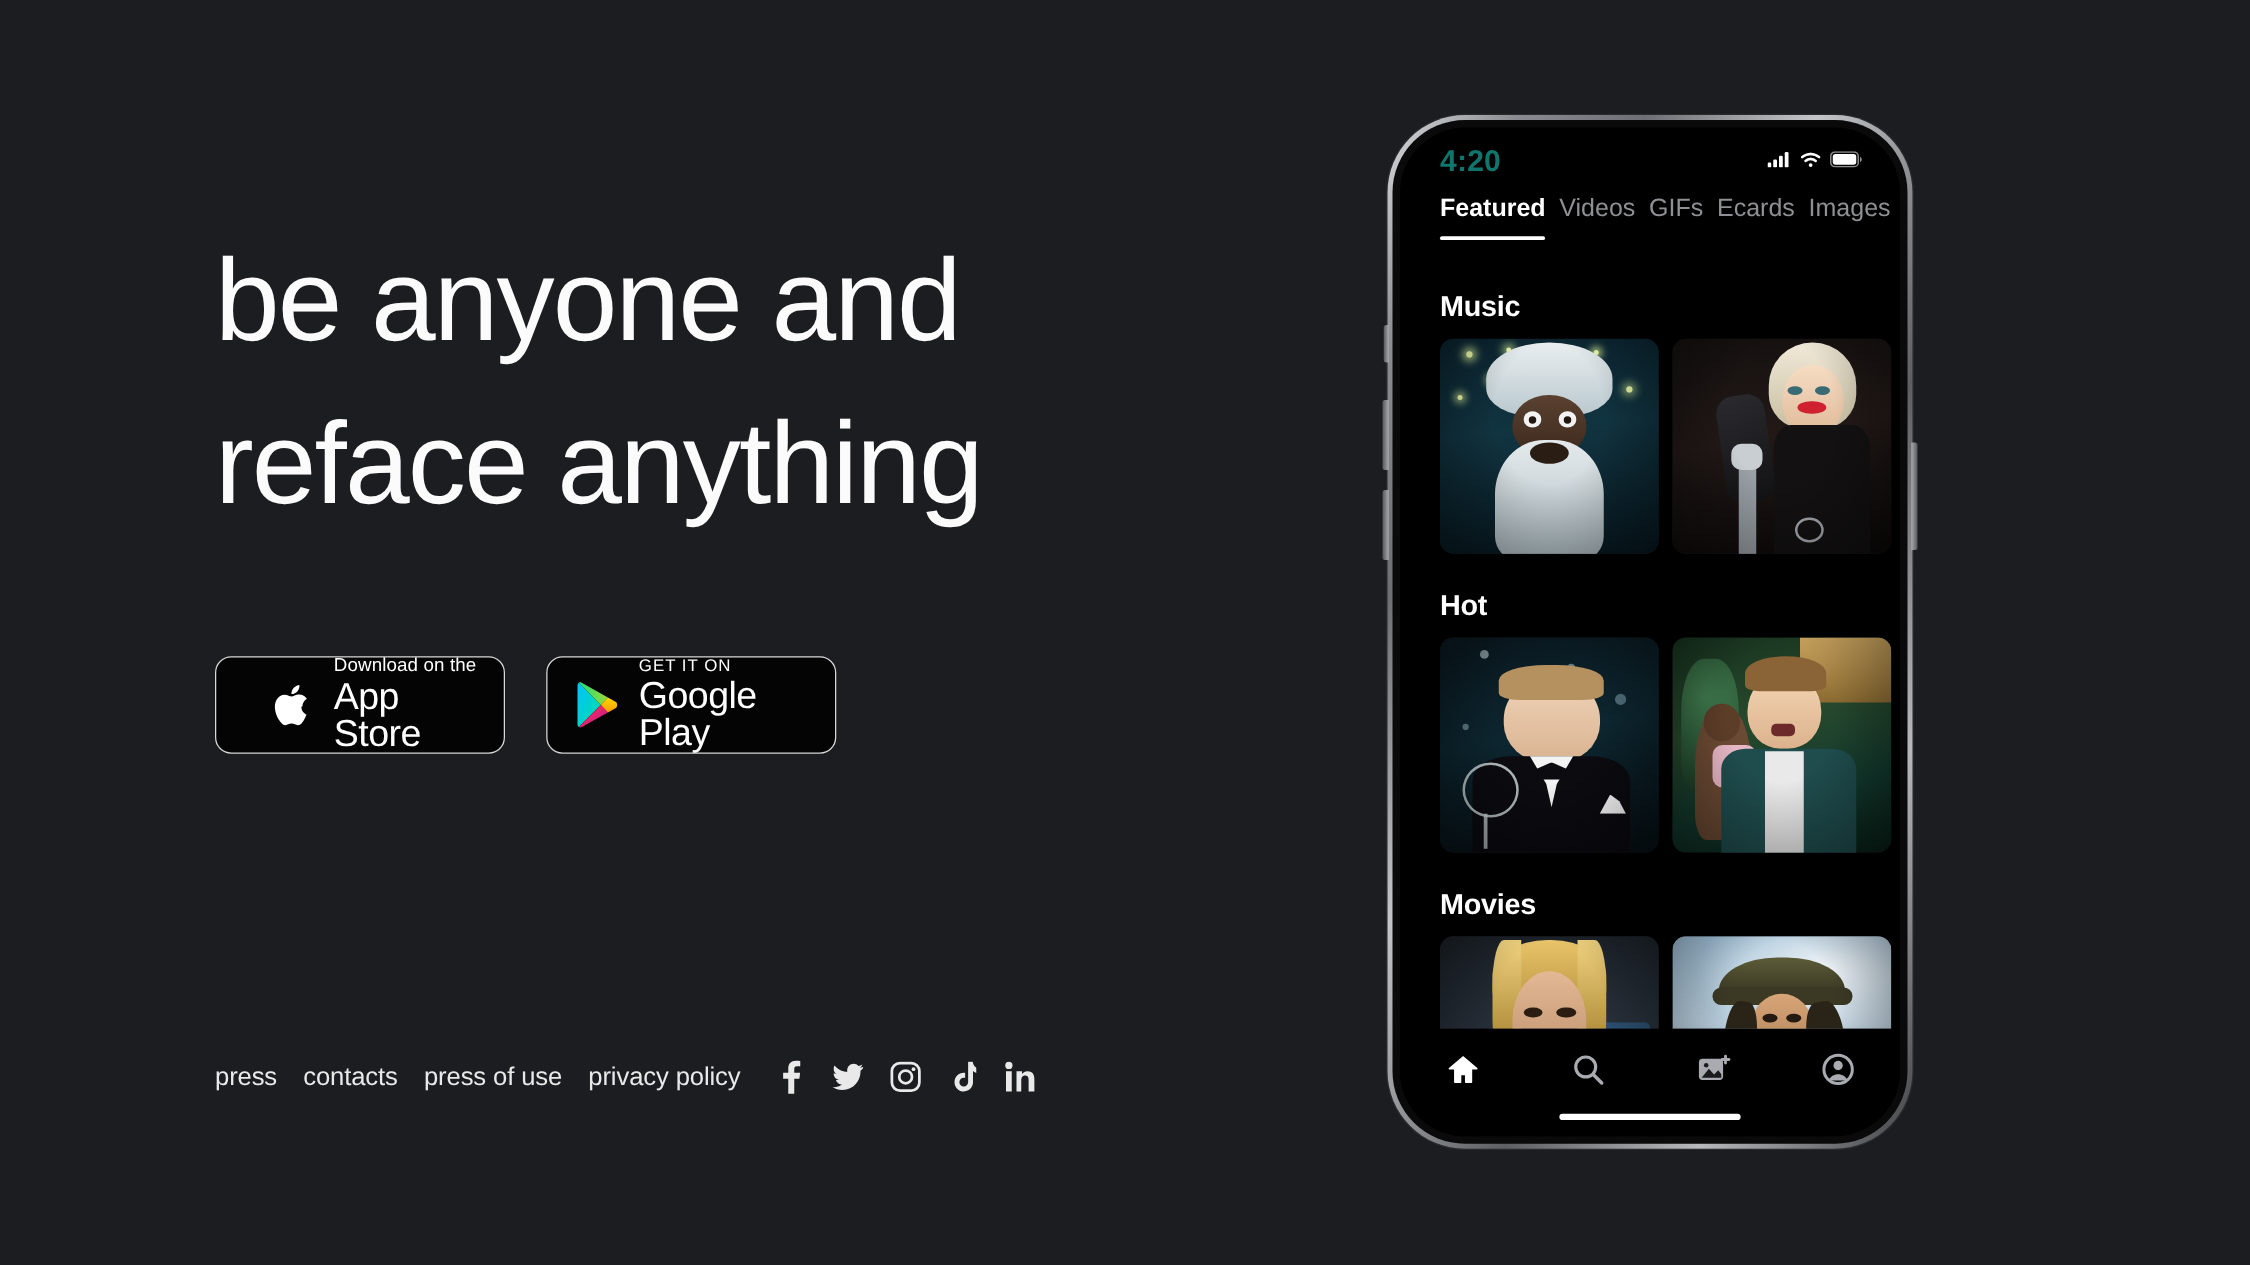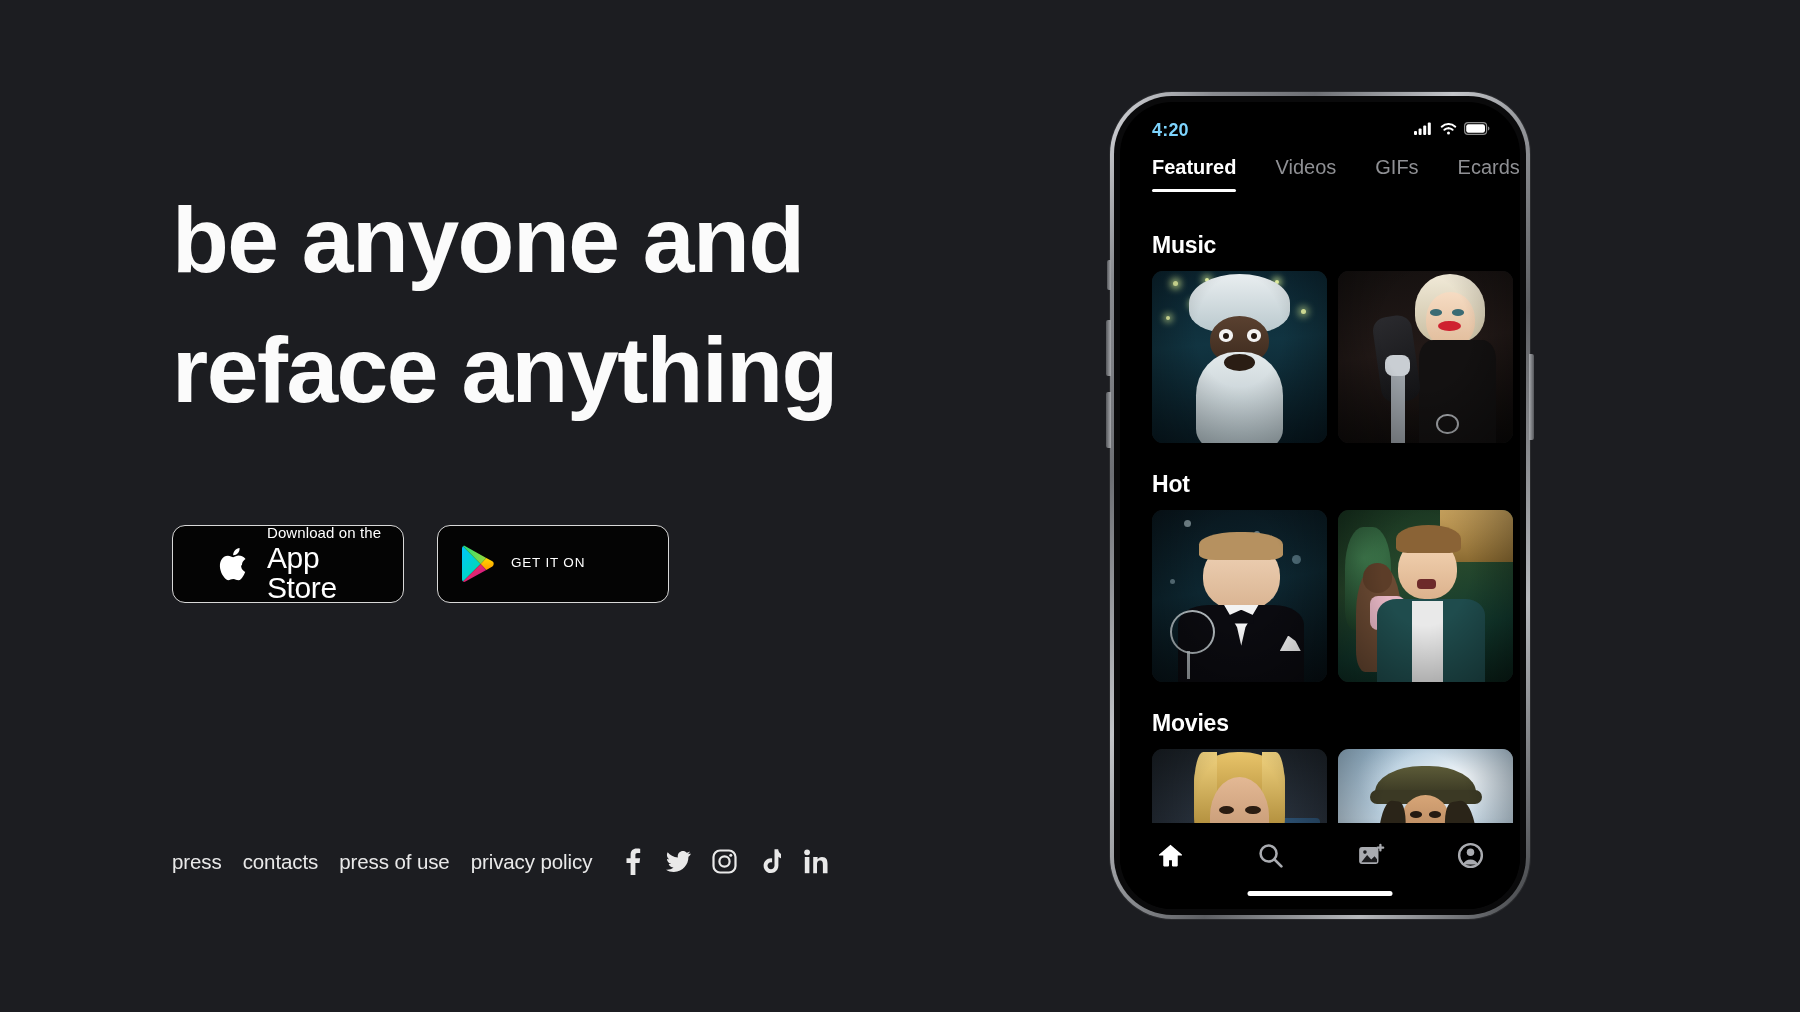--- a/index.html
+++ b/index.html
@@ -12,21 +12,21 @@
   .stage { position:relative; width:1800px; height:1012px; }
 
   
   .left { position:absolute; left:0; top:0; width:1060px; height:1012px; }
 
   .headline {
     position:absolute; left:172px; top:175px;
     color:#fbfbfb;
     font-size:93px;
     line-height:130px;
-    font-weight:700;
+    font-weight:400;
     letter-spacing:-1.5px;
     white-space:pre-line;
   }
 
   .badges { position:absolute; left:172px; top:525px; display:flex; gap:33px; }
 
   .badge {
     height:78px;
     background:#040404;
     border:1.6px solid #d8d8d8;
@@ -84,27 +84,27 @@
   .btn-vup { position:absolute; left:-4px; top:228px; width:5px; height:56px; background:linear-gradient(90deg,#55575b,#a9abaf); border-radius:2px 0 0 2px;}
   .btn-vdn { position:absolute; left:-4px; top:300px; width:5px; height:56px; background:linear-gradient(90deg,#55575b,#a9abaf); border-radius:2px 0 0 2px;}
   .btn-pwr { position:absolute; right:-4px; top:262px; width:5px; height:86px; background:linear-gradient(270deg,#55575b,#a9abaf); border-radius:0 2px 2px 0;}
 
   
   .statusbar {
     position:absolute; left:0; top:0; width:100%; height:46px;
     display:flex; align-items:center; justify-content:space-between;
     padding:10px 30px 0 32px;
   }
-  .st-time { color:#7dd3fc; font-size:18px; font-weight:700; letter-spacing:0.2px; }
+  .st-time { color:#0f766e; font-size:24px; font-weight:700; letter-spacing:0.2px; }
   .st-right { display:flex; align-items:center; gap:7px; }
 
   
   .tabs {
     position:absolute; left:0; top:54px; width:100%;
-    display:flex; align-items:flex-start; gap:39px;
+    display:flex; align-items:flex-start; gap:11px;
     padding-left:32px;
     overflow:hidden;
   }
   .tab { position:relative; flex:none; padding-bottom:13px; cursor:pointer; }
   .tab-label { font-size:20px; color:#8f9094; font-weight:400; white-space:nowrap; }
   .tab.active .tab-label { color:#fff; font-weight:700; }
   .tab-underline { position:absolute; left:0; bottom:0; height:3px; width:100%; background:#fff; border-radius:2px; }
 
   
   .content { position:absolute; left:0; top:112px; right:0; bottom:86px; overflow:hidden; }
@@ -183,20 +183,21 @@
               </linearGradient>
             </defs>
             <path fill="url(#gp-blue)" d="M3 2.2 L20.6 19.9 L3 37.6 C2.4 37.1 2 36.2 2 35.1 V4.7 C2 3.6 2.4 2.7 3 2.2 Z"></path>
             <path fill="url(#gp-green)" d="M3 2.2 C3.6 1.7 4.5 1.7 5.4 2.2 L26.3 13.9 L20.6 19.9 Z"></path>
             <path fill="url(#gp-yellow)" d="M26.3 13.9 L32.4 17.3 C34.2 18.3 34.2 21.5 32.4 22.5 L26.3 25.9 L20.6 19.9 Z"></path>
             <path fill="url(#gp-red)" d="M3 37.6 L20.6 19.9 L26.3 25.9 L5.4 37.6 C4.5 38.1 3.6 38.1 3 37.6 Z"></path>
           </svg>
         </span>
         <span class="badge-text">
           <span class="badge-small caps">GET IT ON</span>
+          <span class="badge-big">Google Play</span>
         </span>
       </div>
 
     </div>
 
     <div class="footer">
       <a class="footer-link">press</a>
       <a class="footer-link">contacts</a>
       <a class="footer-link">press of use</a>
       <a class="footer-link">privacy policy</a>

